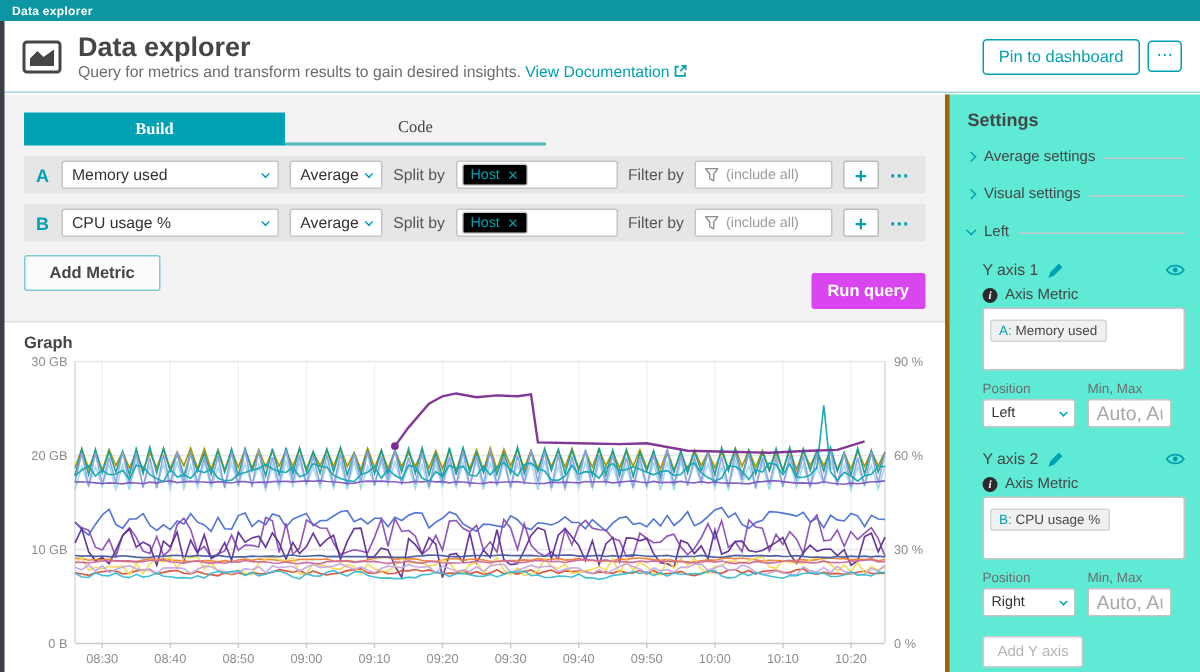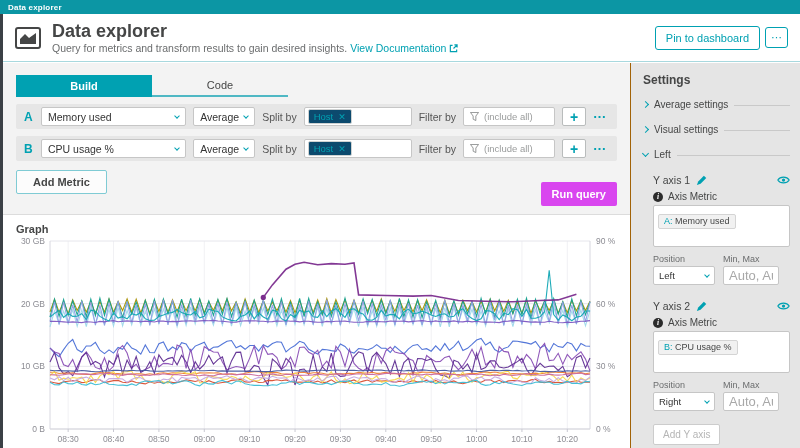--- a/index.html
+++ b/index.html
@@ -19,37 +19,37 @@
   .htext .subtitle { font-size:10.5px; color:#6b6d6e; margin-top:1px; }
   .link { color:#00a1b2; cursor:pointer; }
   .extlink { display:inline-block; vertical-align:-1px; }
   .hspacer { flex:1; }
   .btn-outline { border:1px solid #00a1b2; color:#00a1b2; background:#fff; border-radius:3px; font-size:11px; padding:5px 10px; font-family:inherit; cursor:pointer; }
   .btn-more-top { border:1px solid #00a1b2; color:#00a1b2; background:#fff; border-radius:3px; font-size:11px; padding:5px 5px; margin-left:5px; line-height:9px; cursor:pointer; }
 
   
   .bodywrap { position:absolute; top:63px; left:0; width:800px; height:385px; display:flex; }
   .main { width:645px; height:100%; }
-  .settings { width:175px; height:100%; background:#e5e5e5; border-left:1px solid #a16207; padding:10px 10px 0 12px; overflow:hidden; }
+  .settings { width:175px; height:100%; background:#5eead4; border-left:3px solid #a16207; padding:10px 10px 0 12px; overflow:hidden; }
 
   
   .querysec { background:#f3f3f3; border-bottom:1px solid #dcdcdc; padding:12px 13px 10px 16px; height:152px; }
   .tabs { display:flex; height:22px; }
-  .tab { width:136px; font-size:11px; font-weight:bold; display:flex; align-items:center; justify-content:center; cursor:pointer; }
+  .tab { width:174px; font-size:11px; font-weight:bold; display:flex; align-items:center; justify-content:center; cursor:pointer;font-family:Liberation Serif, serif; }
   .tab.active { background:#00a1b2; color:#fff; }
   .tab.inactive { color:#454646; border-bottom:2px solid #4fb8c4; font-weight:normal; }
 
   .qrow { margin-top:7px; height:25px; background:#e6e6e6; border-radius:2px; display:flex; align-items:center; padding:0 8px 0 8px; gap:7px; }
   .qkey { color:#00a1b2; font-weight:bold; font-size:12px; width:10px; flex:none; }
   .boxctl { background:#fff; border:1px solid #c6c6c6; border-radius:2px; height:19px; display:flex; align-items:center; font-size:10.5px; color:#333; padding:0 6px; }
   .metric-select { flex:1; justify-content:space-between; cursor:pointer; }
   .agg-select { width:62px; justify-content:space-between; cursor:pointer; }
   .qlabel { font-size:10.5px; color:#555; flex:none; }
   .split-box { width:108px; padding:0 3px; }
-  .chip { background:#0c4a6e; border:1px solid #cfd2d2; border-radius:2px; font-size:9.5px; color:#00a1b2; padding:1px 5px; display:flex; gap:5px; align-items:center; cursor:pointer; }
+  .chip { background:#000000; border:1px solid #cfd2d2; border-radius:2px; font-size:9.5px; color:#00a1b2; padding:1px 5px; display:flex; gap:5px; align-items:center; cursor:pointer; }
   .chip .x { font-size:9px; cursor:pointer; }
   .filter-box { width:92px; gap:5px; color:#9a9c9c; cursor:text; }
   .filter-box input { border:none; outline:none; width:62px; font-size:9.5px; font-family:inherit; background:transparent; color:#333; }
   .filter-box input::placeholder { color:#9a9c9c; }
   .plusbtn { width:24px; height:19px; background:#fff; border:1px solid #b9bcbc; border-radius:2px; color:#00a1b2; font-size:14px; font-weight:bold; display:flex; align-items:center; justify-content:center; cursor:pointer; flex:none; }
   .rowmore { margin-left:auto; color:#00a1b2; font-size:13px; font-weight:bold; letter-spacing:1px; cursor:pointer; padding-right:2px; }
 
   .actions { display:flex; align-items:flex-start; justify-content:space-between; margin-top:9px; }
   .addmetric { background:#fcfcfc; border:1px solid #7fcbd4; color:#454646; font-size:11px; font-weight:bold; border-radius:2px; padding:5px 16px; font-family:inherit; cursor:pointer; }
   .runquery { background:#d946ef; border:none; color:#fff; font-size:11px; font-weight:bold; border-radius:2px; padding:6px 11px; margin-top:12px; font-family:inherit; cursor:pointer; }

